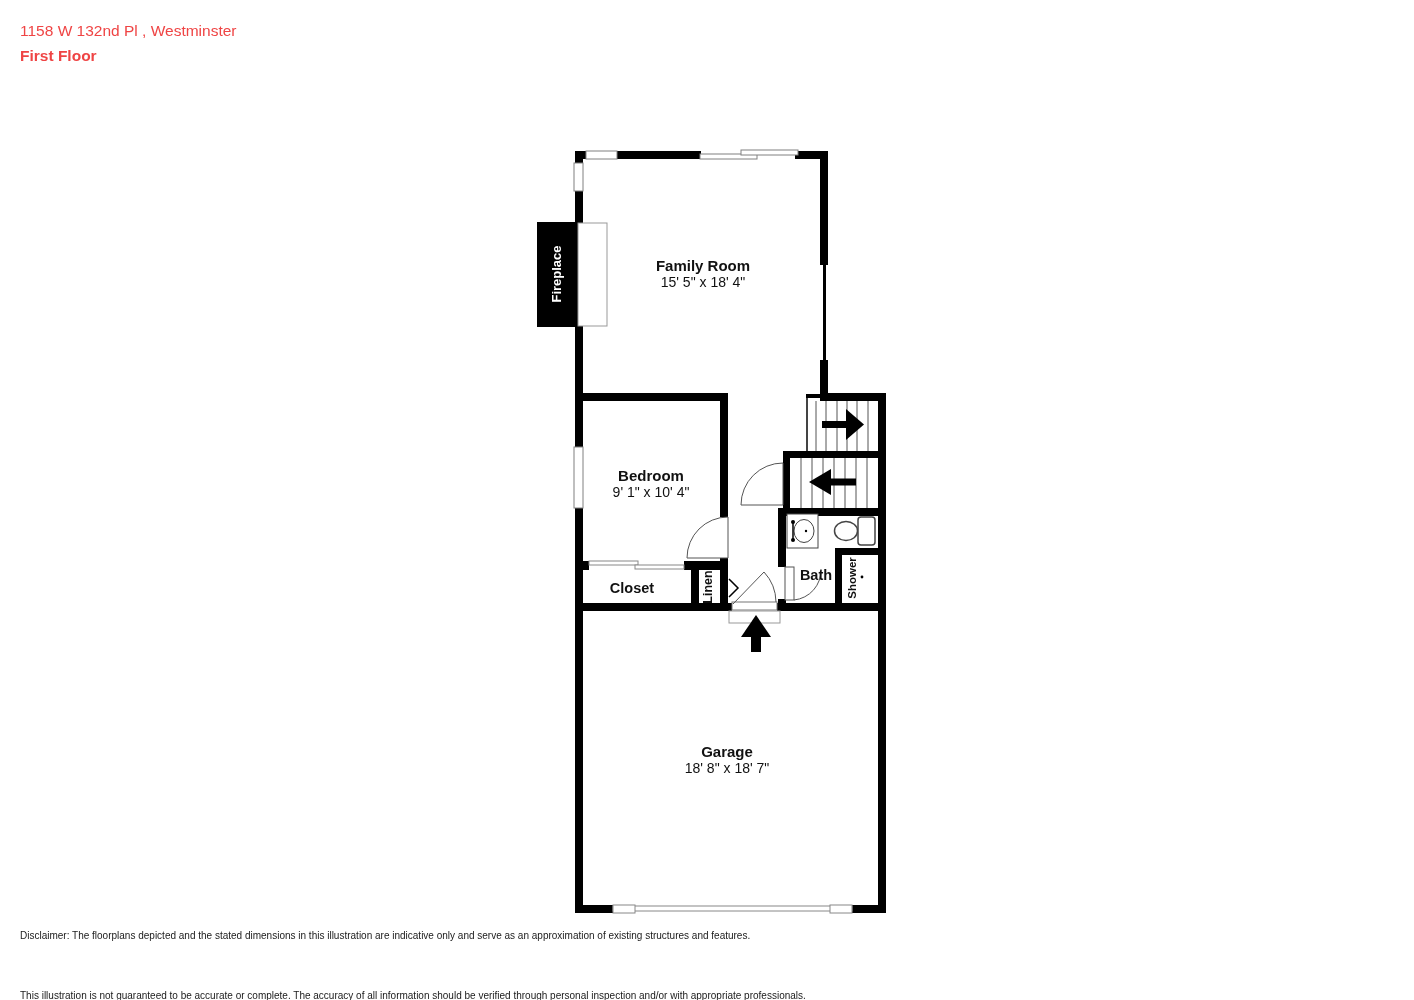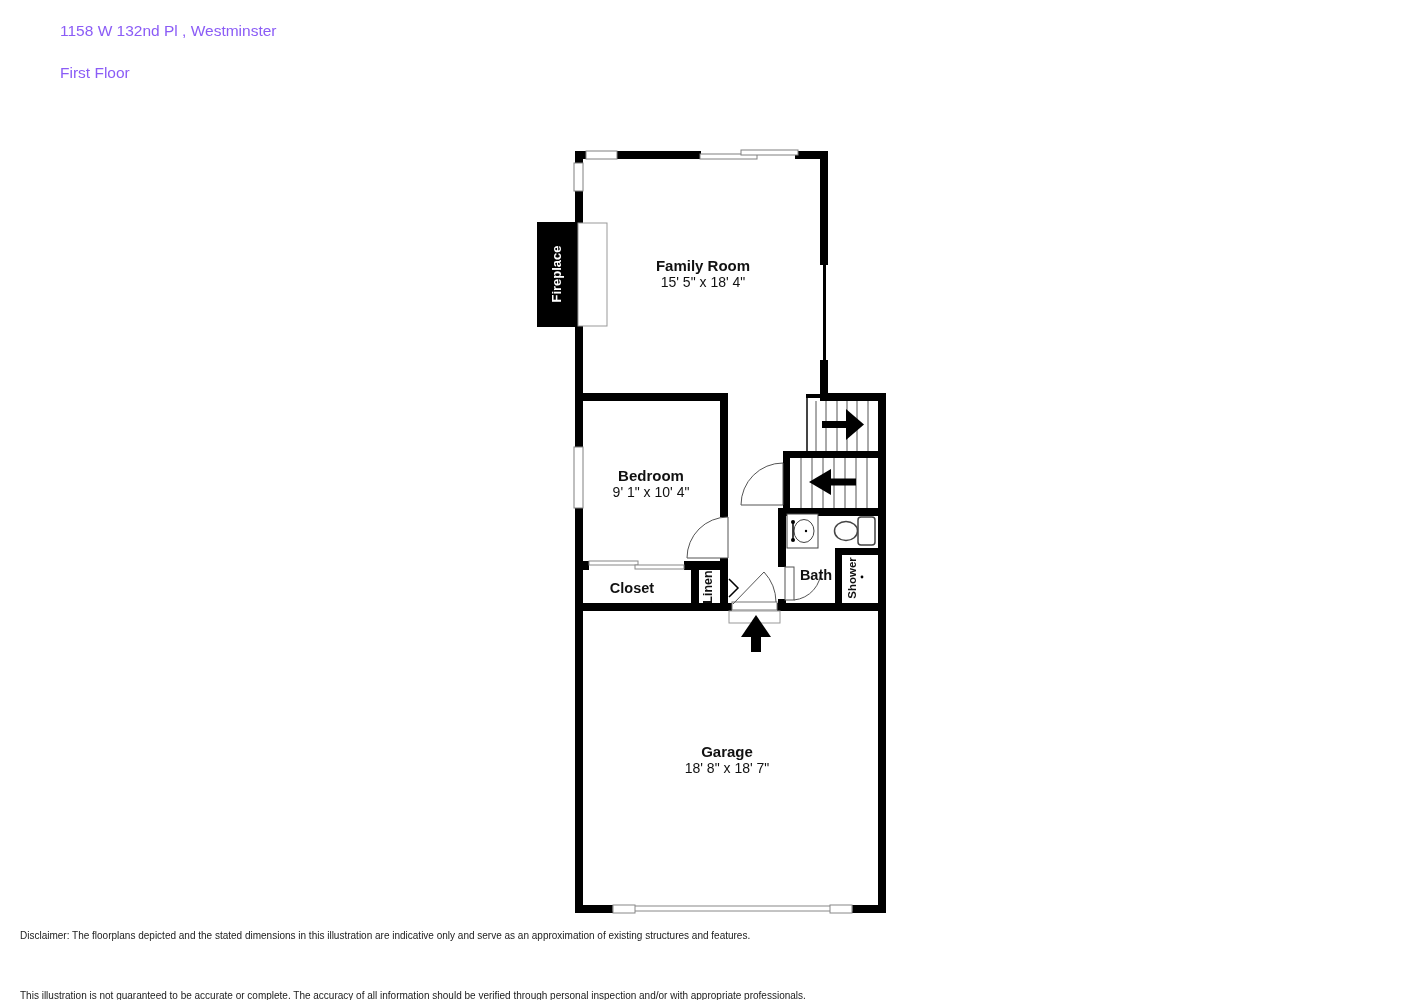--- a/index.html
+++ b/index.html
@@ -2,23 +2,23 @@
 <html><head>
 <meta charset="utf-8">
 <style>
   html,body{margin:0;padding:0;}
   body{
     width:1414px;height:1000px;position:relative;overflow:hidden;
     background:#ffffff;
     font-family:"Liberation Sans", sans-serif;
     color:#1a1a1a;
   }
-  .hdr-line{position:absolute;left:20px;font-size:15.5px;color:#8b5cf6;white-space:nowrap;margin-left:40px;}
+  .hdr-line{position:absolute;left:20px;font-size:15.5px;color:#ef4444;white-space:nowrap;}
   #addr{top:22px;}
-  #floor{top:64px;}
+  #floor{top:47px;font-weight:bold;}
   .disc-line{position:absolute;left:20px;font-size:10px;color:#1a1a1a;white-space:nowrap;}
   #disc1{top:930px;}
   #disc2{top:990px;}
   svg.plan{position:absolute;left:0;top:0;}
   svg text{font-family:"Liberation Sans", sans-serif;}
   .room-name{font-size:15px;font-weight:bold;fill:#111;}
   .room-dims{font-size:14px;fill:#111;}
   .area-lbl{font-size:14.5px;font-weight:bold;fill:#111;}
   .linen-lbl{font-size:12.5px;font-weight:bold;fill:#111;}
   .shower-lbl{font-size:11.5px;font-weight:bold;fill:#111;}

